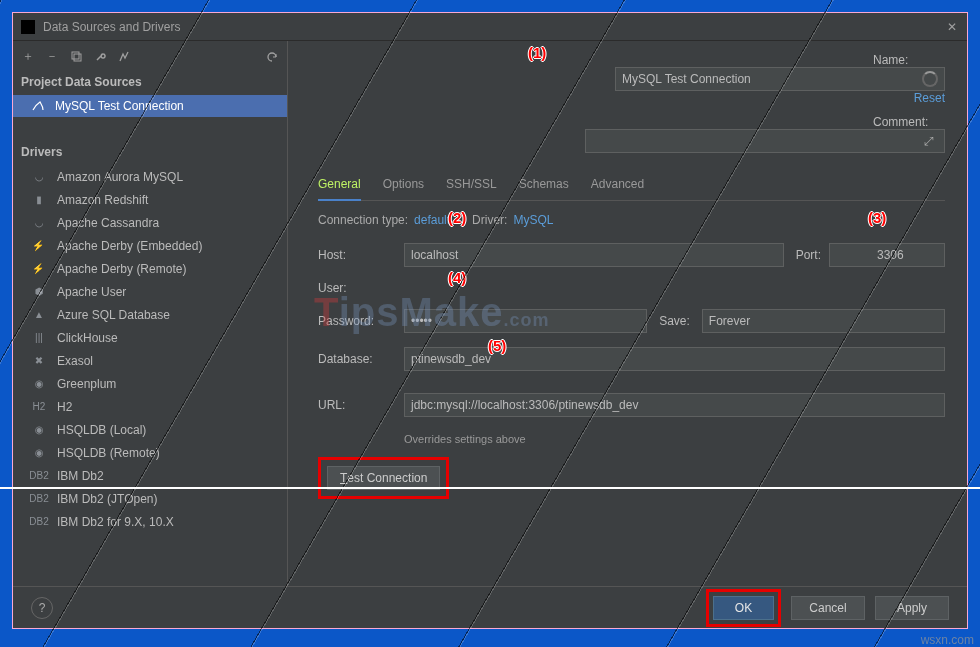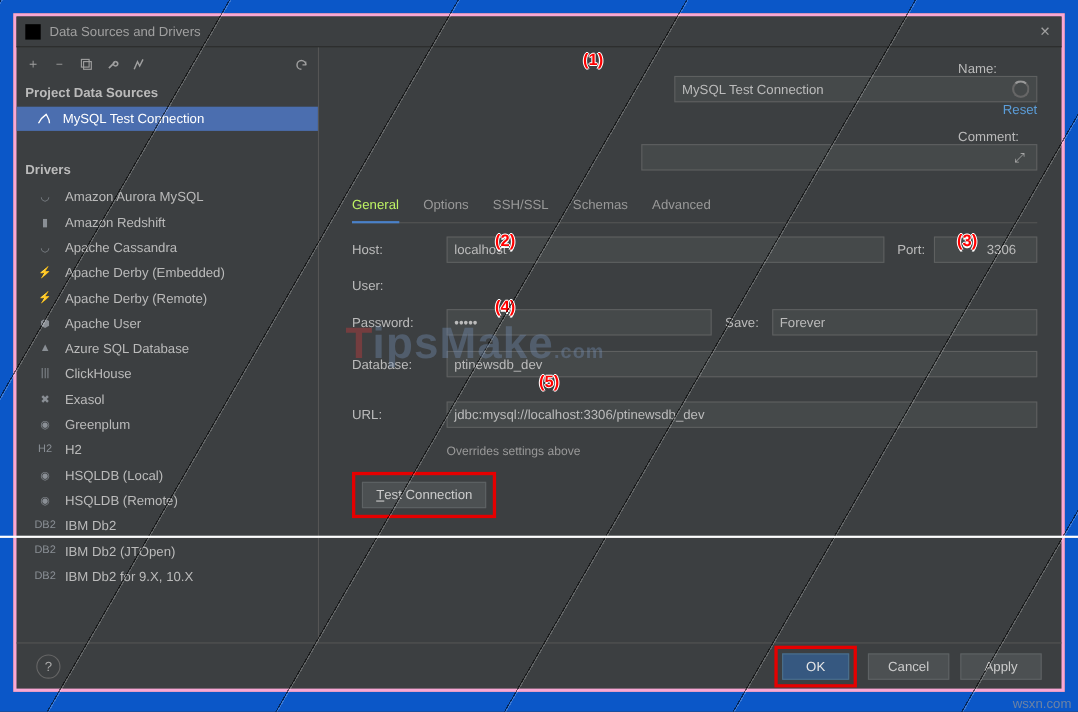--- a/index.html
+++ b/index.html
@@ -1,19 +1,19 @@
 <!DOCTYPE html>
 <html><head>
 <meta charset="utf-8">
 <style>
   * { box-sizing: border-box; margin: 0; padding: 0; font-family: "Segoe UI", Arial, sans-serif; }
   body { background: #0b57c8; width: 980px; height: 647px; position: relative; overflow: hidden; }
   .window {
     position: absolute; left: 12px; top: 12px; right: 12px; bottom: 18px;
-    background: #3c3f41; border: 3px solid #f9a8d4; display: flex; flex-direction: column;
+    background: #3c3f41; border: 1px solid #f9a8d4; display: flex; flex-direction: column;
     color: #bbb; font-size: 12px;
   }
   .titlebar {
     height: 28px; background: #3c3f41; display: flex; align-items: center;
     padding: 0 8px; border-bottom: 1px solid #2b2b2b;
   }
   .titlebar .icon { width: 14px; height: 14px; background: #000; display: inline-block; margin-right: 8px; }
   .titlebar .title { color: #a0a0a0; flex: 1; }
   .titlebar .close { color: #a0a0a0; width: 14px; text-align:center; cursor:pointer; }
   .body { flex:1; display:flex; overflow:hidden; }
@@ -210,29 +210,36 @@
       </div>
 
       <div class="tabs">
         <span class="tab active">General</span>
         <span class="tab">Options</span>
         <span class="tab">SSH/SSL</span>
         <span class="tab">Schemas</span>
         <span class="tab">Advanced</span>
       </div>
 
+      <div class="ctline">
+        <span>Connection type:</span>
+        <span class="link">default</span>
+        <span style="width:10px"></span>
+        <span>Driver:</span>
+        <span class="link">MySQL</span>
+      </div>
 
       <div class="field-row">
         <span class="flbl">Host:</span>
         <div class="input">
             <span>localhost</span>
           </div>
         <div class="port-wrap">
           <span>Port:</span>
-          <div class="input small" style="width:94px;padding-left:47px;">
+          <div class="input small" style="width:116px;padding-left:47px;">
               <span>3306</span>
             </div>
         </div>
       </div>
 
       <div class="field-row">
         <span class="flbl">User:</span>
       </div>
 
       <div class="field-row">

